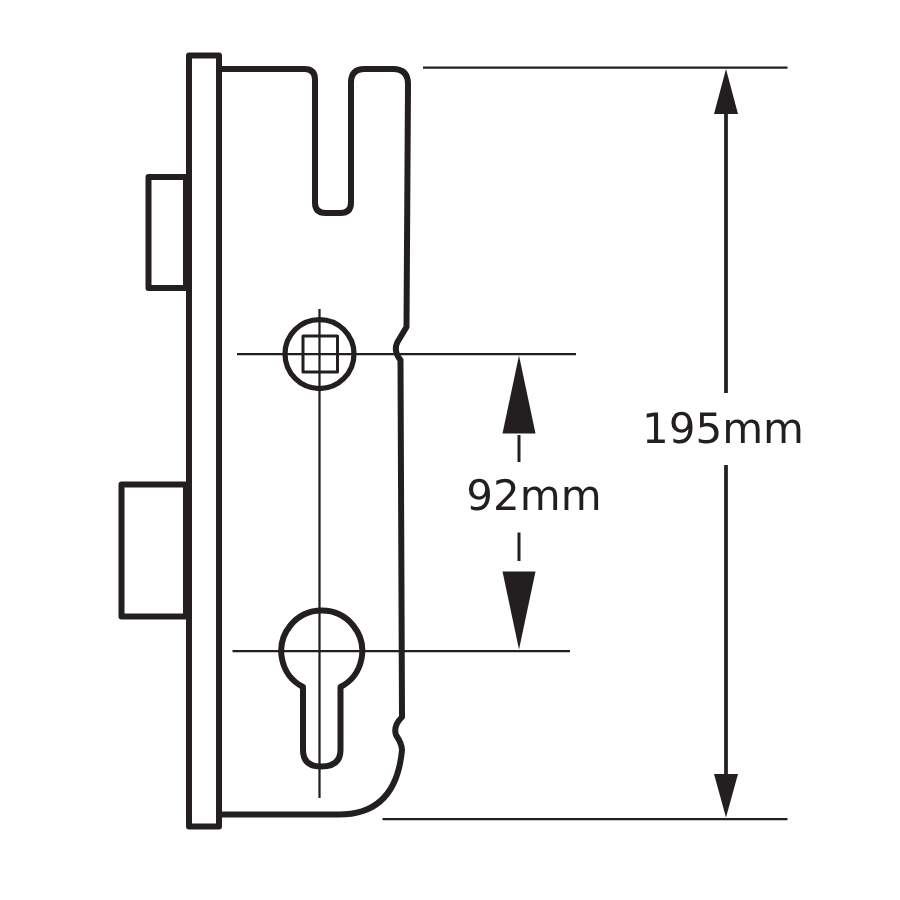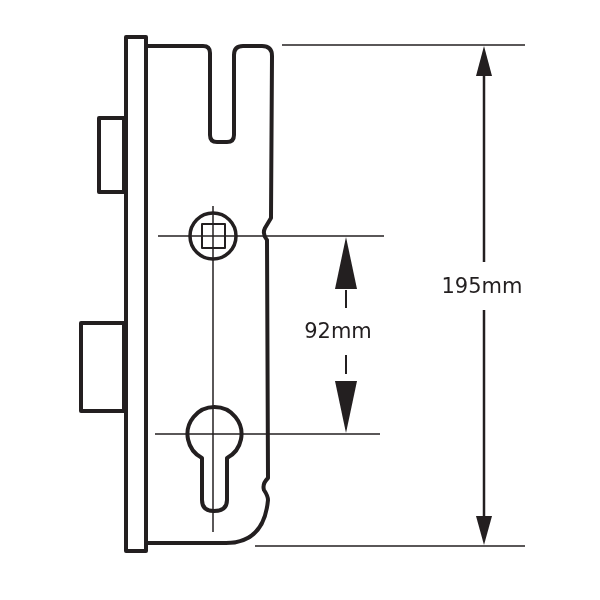--- a/index.html
+++ b/index.html
@@ -1,21 +1,21 @@
 <!DOCTYPE html>
 <html><head>
   <meta charset="utf-8">
   <style>
     html, body { margin: 0; padding: 0; background: #ffffff; }
     body { width: 600px; height: 600px; overflow: hidden; position: relative; }
     #diagram { position: absolute; left: 0; top: 0; width: 600px; height: 600px; }
     .dim-label {
       position: absolute;
       font-family: "DejaVu Sans", sans-serif;
-      font-size: 21px;
+      font-size: 28px;
       color: #231f20;
       background: #ffffff;
       line-height: 1;
       white-space: nowrap;
       transform: translate(-50%, -50%);
     }
   </style>
 </head>
 <body>
 
@@ -80,14 +80,14 @@
   </g>
 
   <g fill="#231f20" stroke="none">
     <polygon points="346,237 335,289 357,289"></polygon>
     <polygon points="346,433 335,381 357,381"></polygon>
     <polygon points="484,46 476,76 492,76"></polygon>
     <polygon points="484,545 476,516 492,516"></polygon>
   </g>
 </svg>
 
-<div class="dim-label" style="left:338px; top:331px;">92mm</div>
+<div class="dim-label" style="left:356px; top:331px;">92mm</div>
 <div class="dim-label" style="left:482px; top:286px;">195mm</div>
 
 </body></html>

